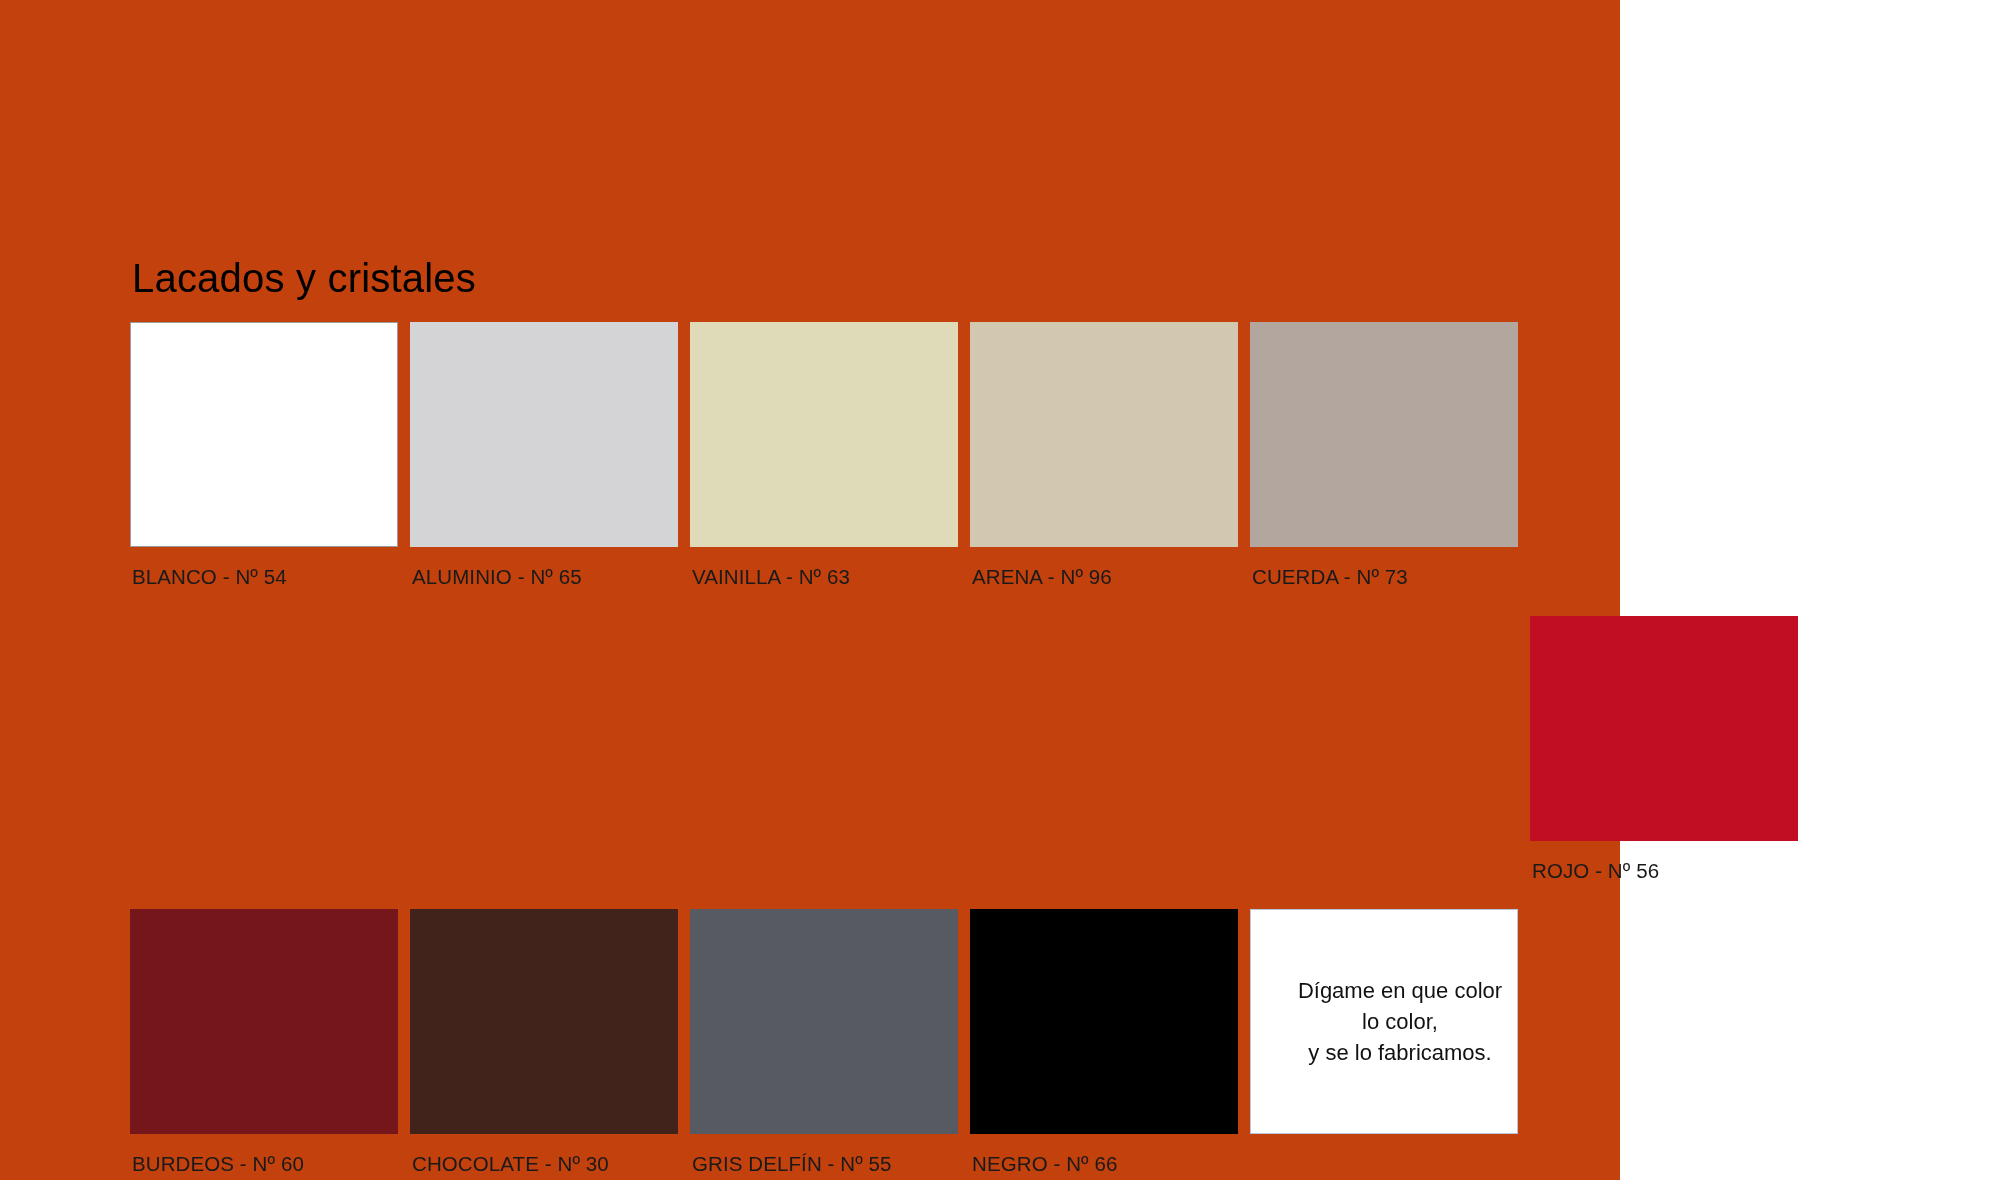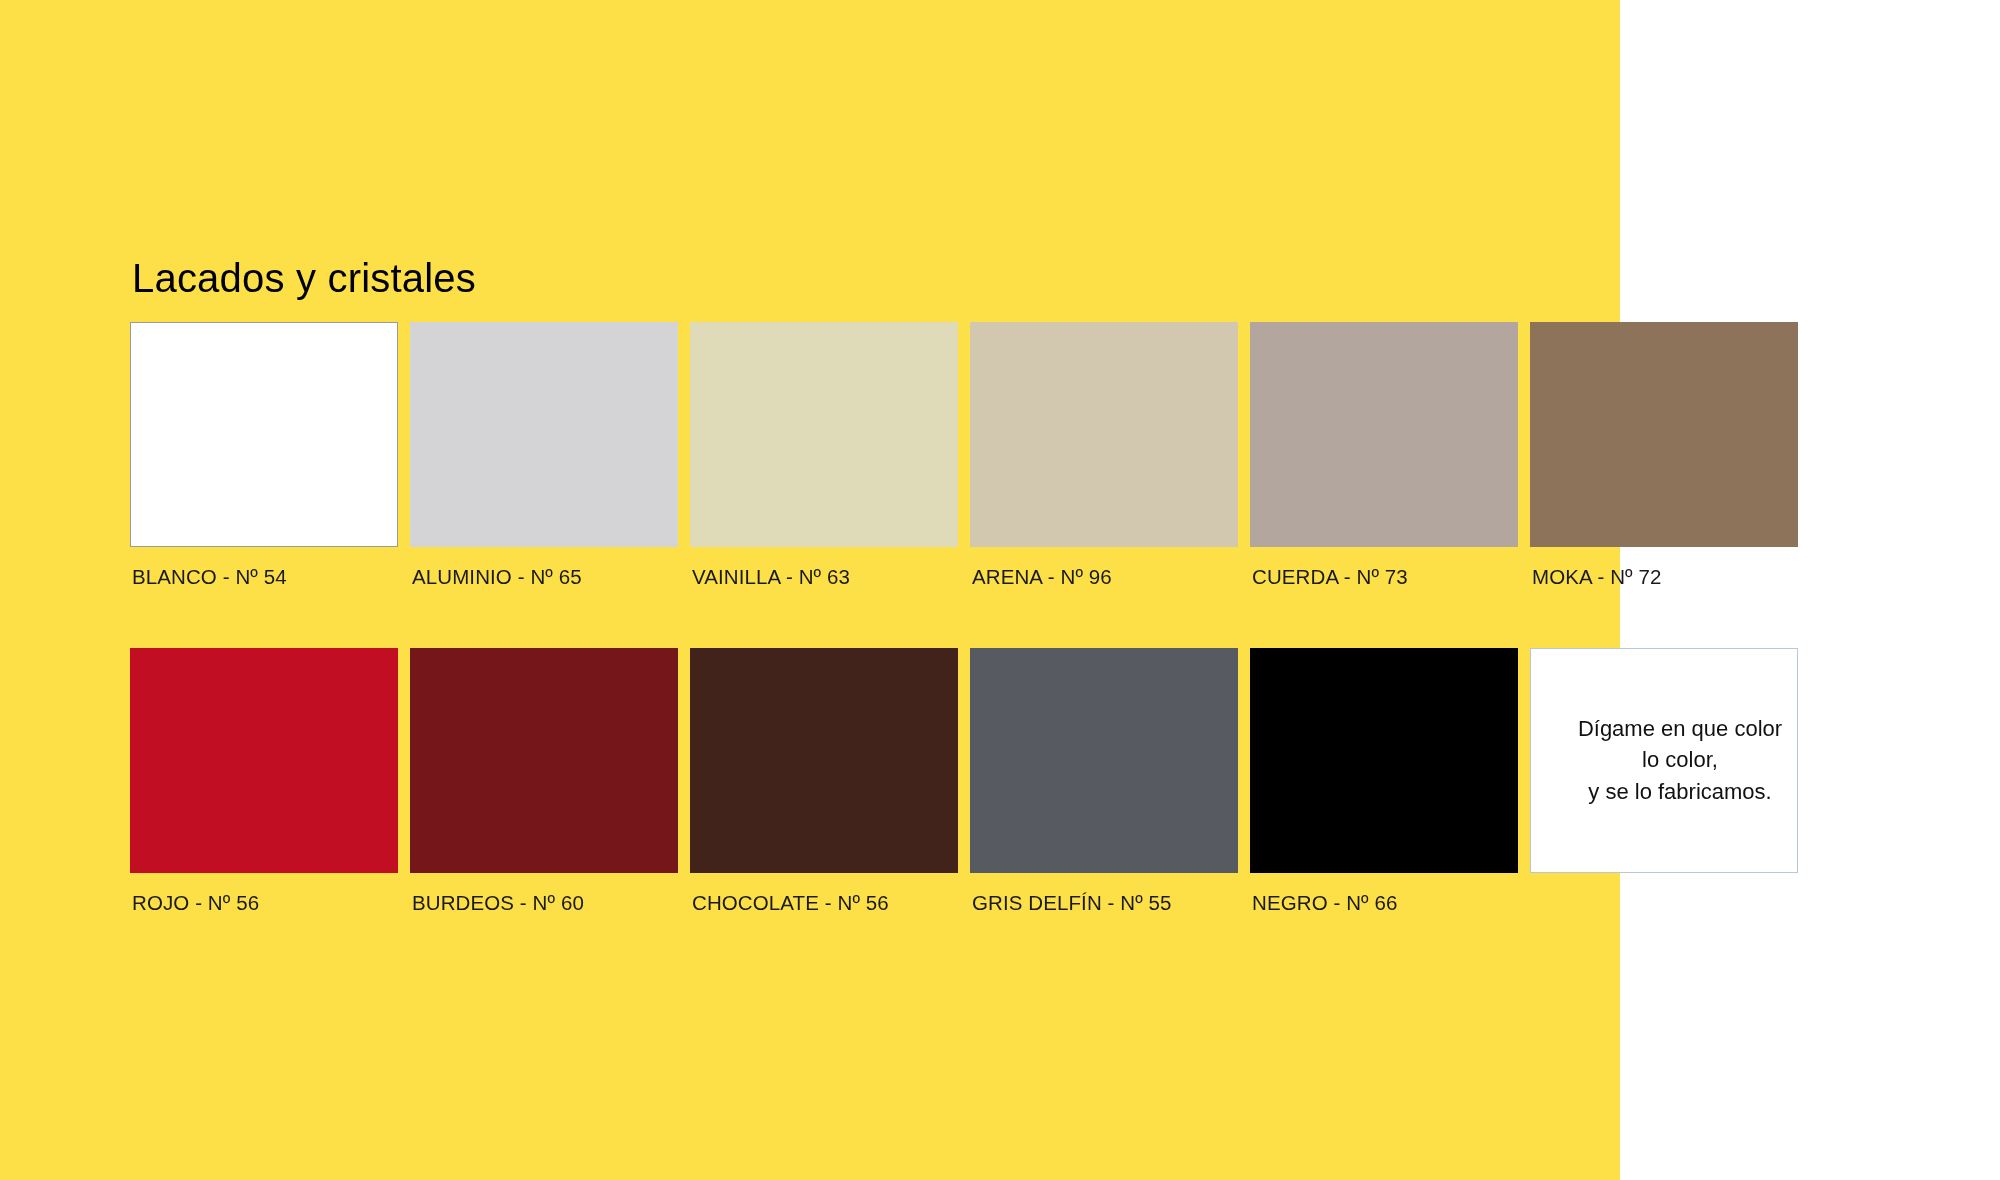--- a/index.html
+++ b/index.html
@@ -12,21 +12,21 @@
     height: 1180px;
     background: #ffffff;
     font-family: "Liberation Sans", sans-serif;
     overflow: hidden;
   }
 
   .page {
     position: relative;
     width: 1620px;
     height: 1180px;
-    background: #fde047;
+    background: #c2410c;
   }
 
   .catalog {
     position: absolute;
     left: 130px;
     top: 258px;
     width: 1800px;
   }
 
   .page-title {
@@ -136,45 +136,41 @@
       <div class="swatch-cell">
         <div class="swatch-chip" style="background-color: rgb(210, 199, 175);"></div>
         <div class="swatch-label">ARENA - Nº 96</div>
       </div>
 
       <div class="swatch-cell">
         <div class="swatch-chip" style="background-color: rgb(178, 166, 159);"></div>
         <div class="swatch-label">CUERDA - Nº 73</div>
       </div>
 
-      <div class="swatch-cell">
-        <div class="swatch-chip" style="background-color: rgb(140, 115, 90);"></div>
-        <div class="swatch-label">MOKA - Nº 72</div>
-      </div>
 
       <div class="note-spacer"></div>
       <div class="note-spacer"></div>
       <div class="note-spacer"></div>
       <div class="note-spacer"></div>
       <div class="note-spacer"></div>
       <div class="note-spacer"></div>
 
       <div class="swatch-cell">
         <div class="swatch-chip" style="background-color: rgb(194, 14, 35);"></div>
         <div class="swatch-label">ROJO - Nº 56</div>
       </div>
 
       <div class="swatch-cell">
         <div class="swatch-chip" style="background-color: rgb(117, 23, 26);"></div>
         <div class="swatch-label">BURDEOS - Nº 60</div>
       </div>
 
       <div class="swatch-cell">
         <div class="swatch-chip" style="background-color: rgb(66, 35, 28);"></div>
-        <div class="swatch-label">CHOCOLATE - Nº 56</div>
+        <div class="swatch-label">CHOCOLATE - Nº 30</div>
       </div>
 
       <div class="swatch-cell">
         <div class="swatch-chip" style="background-color: rgb(87, 90, 96);"></div>
         <div class="swatch-label">GRIS DELFÍN - Nº 55</div>
       </div>
 
       <div class="swatch-cell">
         <div class="swatch-chip" style="background-color: rgb(0, 0, 0);"></div>
         <div class="swatch-label">NEGRO - Nº 66</div>

